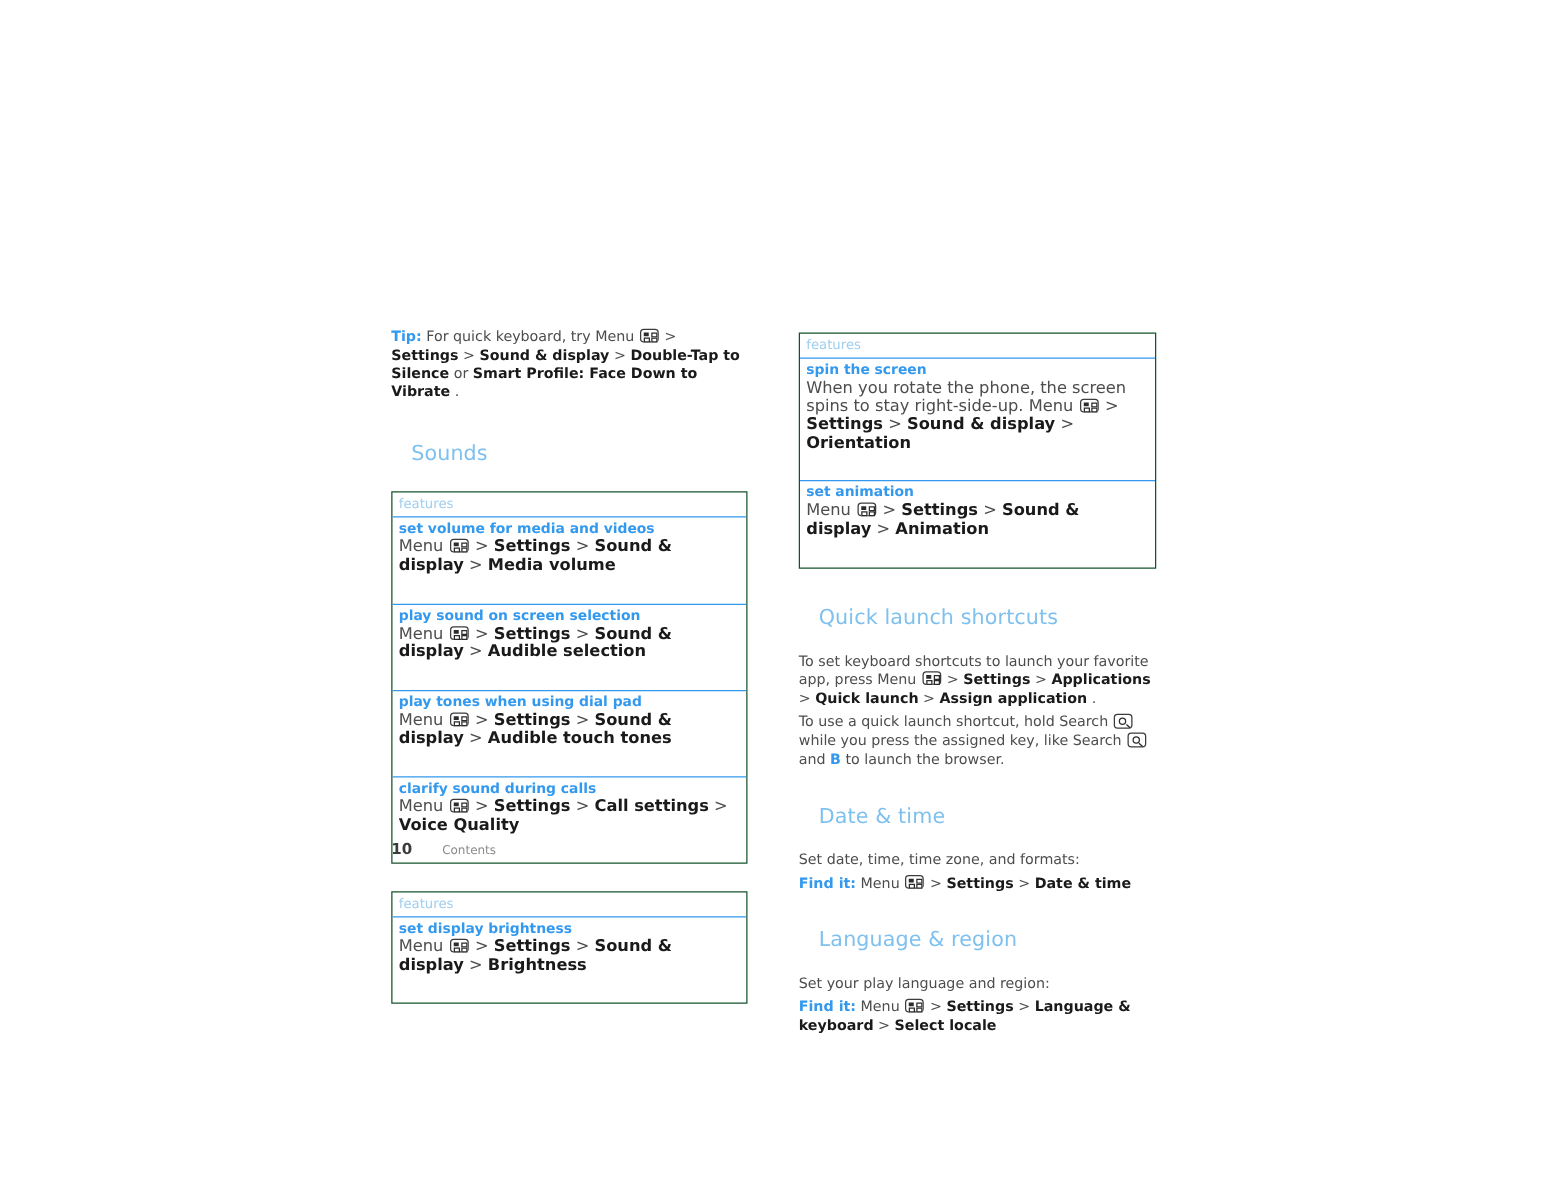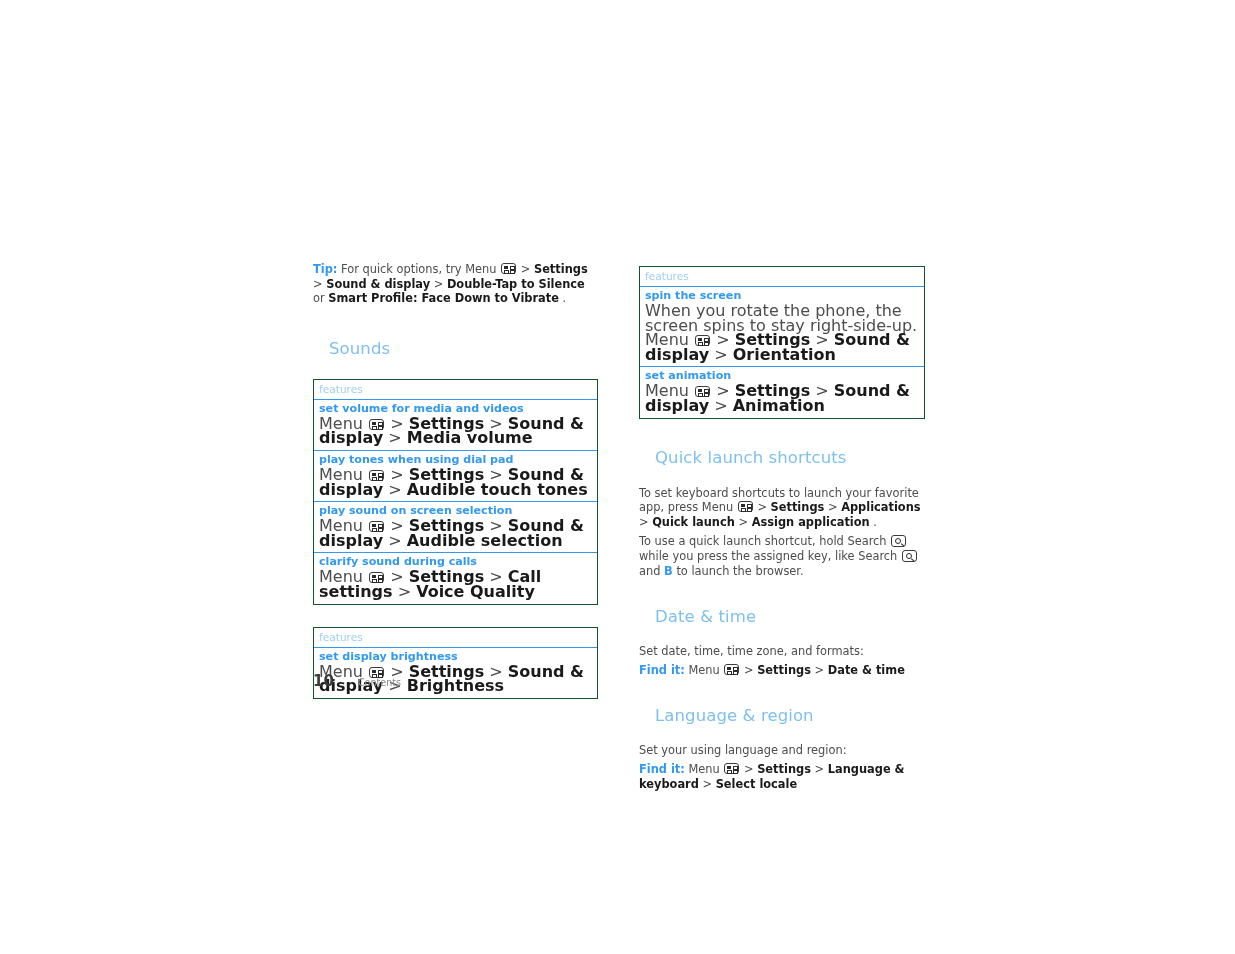--- a/index.html
+++ b/index.html
@@ -119,89 +119,89 @@
   }
   .ft-head {
     font-size: 10.6px;
     color: #9fcfef;
     padding: 3px 5px 3px 5px;
     border-bottom: 1.6px solid #3399ee;
     line-height: 13px;
   }
   .ft-row {
     border-bottom: 1px solid #3399ee;
-    padding: 2px 5px 4px 5px;
+    padding: 2px 5px 22px 5px;
   }
   .ft-row:last-child { border-bottom: none; }
   .ft-title {
     font-size: 11.1px;
     font-weight: bold;
     color: #3399ee;
     line-height: 14px;
     padding-bottom: 1px;
   }
   .ft-desc {
-    font-size: 16px;
+    font-size: 13px;
     line-height: 14.6px;
     color: #4d4d4d;
   }
 
   
   .footer {
     position: absolute;
     left: 313px;
     top: 672px;
     font-size: 9.6px;
     color: #808080;
   }
   .footer .pgnum {
     font-weight: bold;
     color: #3b3b3b;
     margin-right: 24px;
-    font-size: 15px;
+    font-size: 12px;
   }
   .footer .label { color: #8c8c8c; }
   .gap-md { height: 13px; }
   .gap-lg { height: 17px; }
   .gap-xs { height: 5px; }
 </style>
 </head>
 <body>
 
 <div class="page">
 
   <div class="col-left">
 
     <p class="body-text">
       <span class="blue-b">Tip:</span>
-      <span>For quick options, try Menu</span>
+      <span>For quick keyboard, try Menu</span>
       <span class="menu-icon"><i class="p1"></i><i class="p2"></i><i class="p3"></i><i class="p4"></i></span>
       <span><span class="gt">&gt;</span> <span class="b">Settings</span> <span class="gt">&gt;</span> <span class="b">Sound &amp; display</span> <span class="gt">&gt;</span> <span class="b">Double-Tap to Silence</span> <span class="gt">or</span> <span class="b">Smart Profile: Face Down to Vibrate</span> <span class="gt">.</span></span>
     </p>
 
     <div class="gap-lg"></div>
 
     <h2 class="section-heading">Sounds</h2>
 
     <div class="gap-xs"></div>
 
     <div class="feature-table">
       <div class="ft-head">features</div>
       <div>
           <div class="ft-row">
             <div class="ft-title">set volume for media and videos</div>
             <div class="ft-desc"><span>Menu</span> <span class="menu-icon"><i class="p1"></i><i class="p2"></i><i class="p3"></i><i class="p4"></i></span> <span class="gt">&gt;</span> <span class="b">Settings</span> <span class="gt">&gt;</span> <span class="b">Sound &amp; display</span> <span class="gt">&gt;</span> <span class="b">Media volume</span></div>
           </div>
           <div class="ft-row">
+            <div class="ft-title">play sound on screen selection</div>
+            <div class="ft-desc"><span>Menu</span> <span class="menu-icon"><i class="p1"></i><i class="p2"></i><i class="p3"></i><i class="p4"></i></span> <span class="gt">&gt;</span> <span class="b">Settings</span> <span class="gt">&gt;</span> <span class="b">Sound &amp; display</span> <span class="gt">&gt;</span> <span class="b">Audible selection</span></div>
+          </div>
+          <div class="ft-row">
             <div class="ft-title">play tones when using dial pad</div>
             <div class="ft-desc"><span>Menu</span> <span class="menu-icon"><i class="p1"></i><i class="p2"></i><i class="p3"></i><i class="p4"></i></span> <span class="gt">&gt;</span> <span class="b">Settings</span> <span class="gt">&gt;</span> <span class="b">Sound &amp; display</span> <span class="gt">&gt;</span> <span class="b">Audible touch tones</span></div>
-          </div>
-          <div class="ft-row">
-            <div class="ft-title">play sound on screen selection</div>
-            <div class="ft-desc"><span>Menu</span> <span class="menu-icon"><i class="p1"></i><i class="p2"></i><i class="p3"></i><i class="p4"></i></span> <span class="gt">&gt;</span> <span class="b">Settings</span> <span class="gt">&gt;</span> <span class="b">Sound &amp; display</span> <span class="gt">&gt;</span> <span class="b">Audible selection</span></div>
           </div>
           <div class="ft-row">
             <div class="ft-title">clarify sound during calls</div>
             <div class="ft-desc"><span>Menu</span> <span class="menu-icon"><i class="p1"></i><i class="p2"></i><i class="p3"></i><i class="p4"></i></span> <span class="gt">&gt;</span> <span class="b">Settings</span> <span class="gt">&gt;</span> <span class="b">Call settings</span> <span class="gt">&gt;</span> <span class="b">Voice Quality</span></div>
           </div>
         </div>
     </div>
 
     <div class="gap-lg"></div>
 
@@ -276,21 +276,21 @@
       <span class="menu-icon"><i class="p1"></i><i class="p2"></i><i class="p3"></i><i class="p4"></i></span>
       <span><span class="gt">&gt;</span> <span class="b">Settings</span> <span class="gt">&gt;</span> <span class="b">Date &amp; time</span></span>
     </p>
 
     <div class="gap-md"></div>
 
     <h2 class="section-heading">Language &amp; region</h2>
 
     <div style="height:2px"></div>
 
-    <p class="body-text">Set your using language and region:</p>
+    <p class="body-text">Set your play language and region:</p>
 
     <div style="height:4px"></div>
 
     <p class="body-text">
       <span class="blue-b">Find it:</span>
       <span>Menu</span>
       <span class="menu-icon"><i class="p1"></i><i class="p2"></i><i class="p3"></i><i class="p4"></i></span>
       <span><span class="gt">&gt;</span> <span class="b">Settings</span> <span class="gt">&gt;</span> <span class="b">Language &amp; keyboard</span> <span class="gt">&gt;</span> <span class="b">Select locale</span></span>
     </p>
 

